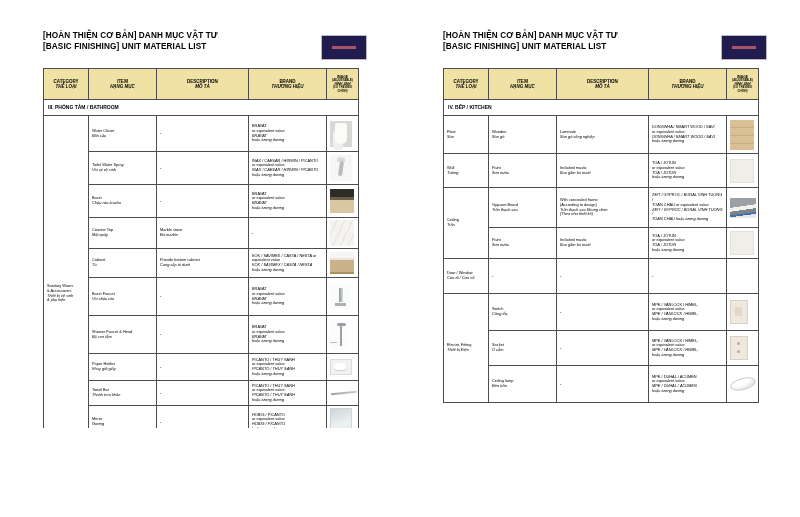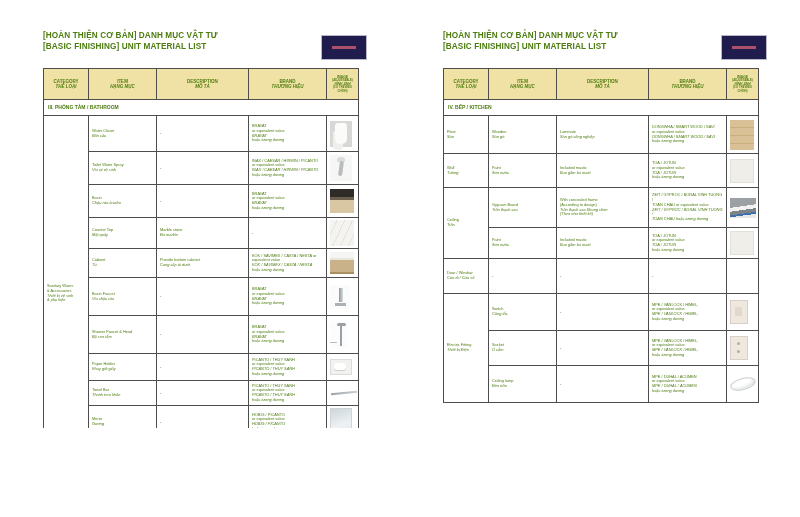--- a/index.html
+++ b/index.html
@@ -1,17 +1,17 @@
 <!DOCTYPE html>
 <html><head>
 <meta charset="utf-8">
 <style>
   html,body{margin:0;padding:0;background:#ffffff;}
   #canvas{position:relative;width:800px;height:428px;background:#ffffff;overflow:hidden;
-          font-family:"Liberation Sans",sans-serif;color:#4d7c0f;}
+          font-family:"Liberation Sans",sans-serif;color:#000000;}
   .pg{position:absolute;top:0;width:400px;height:517px;}
   .pg-left{left:0;} .pg-right{left:400px;}
   .ttl{position:absolute;left:43px;top:31px;font-size:8.2px;line-height:10.5px;
        font-weight:bold;letter-spacing:.1px;white-space:nowrap;}
   .logo{position:absolute;left:322px;top:36px;width:44px;height:23px;background:#201C4E;
         box-shadow:0 0 0 1px #b9b9c6;}
   .logo::after{content:"";position:absolute;left:10px;top:10px;width:24px;height:3px;
         background:rgba(196,92,112,.85);}
   .tbl{position:absolute;left:43px;top:68px;width:315px;border-collapse:collapse;table-layout:fixed;}
   .tbl td,.tbl th{border:1px solid #4d4d4d;overflow:hidden;padding:2px 3px;vertical-align:middle;

